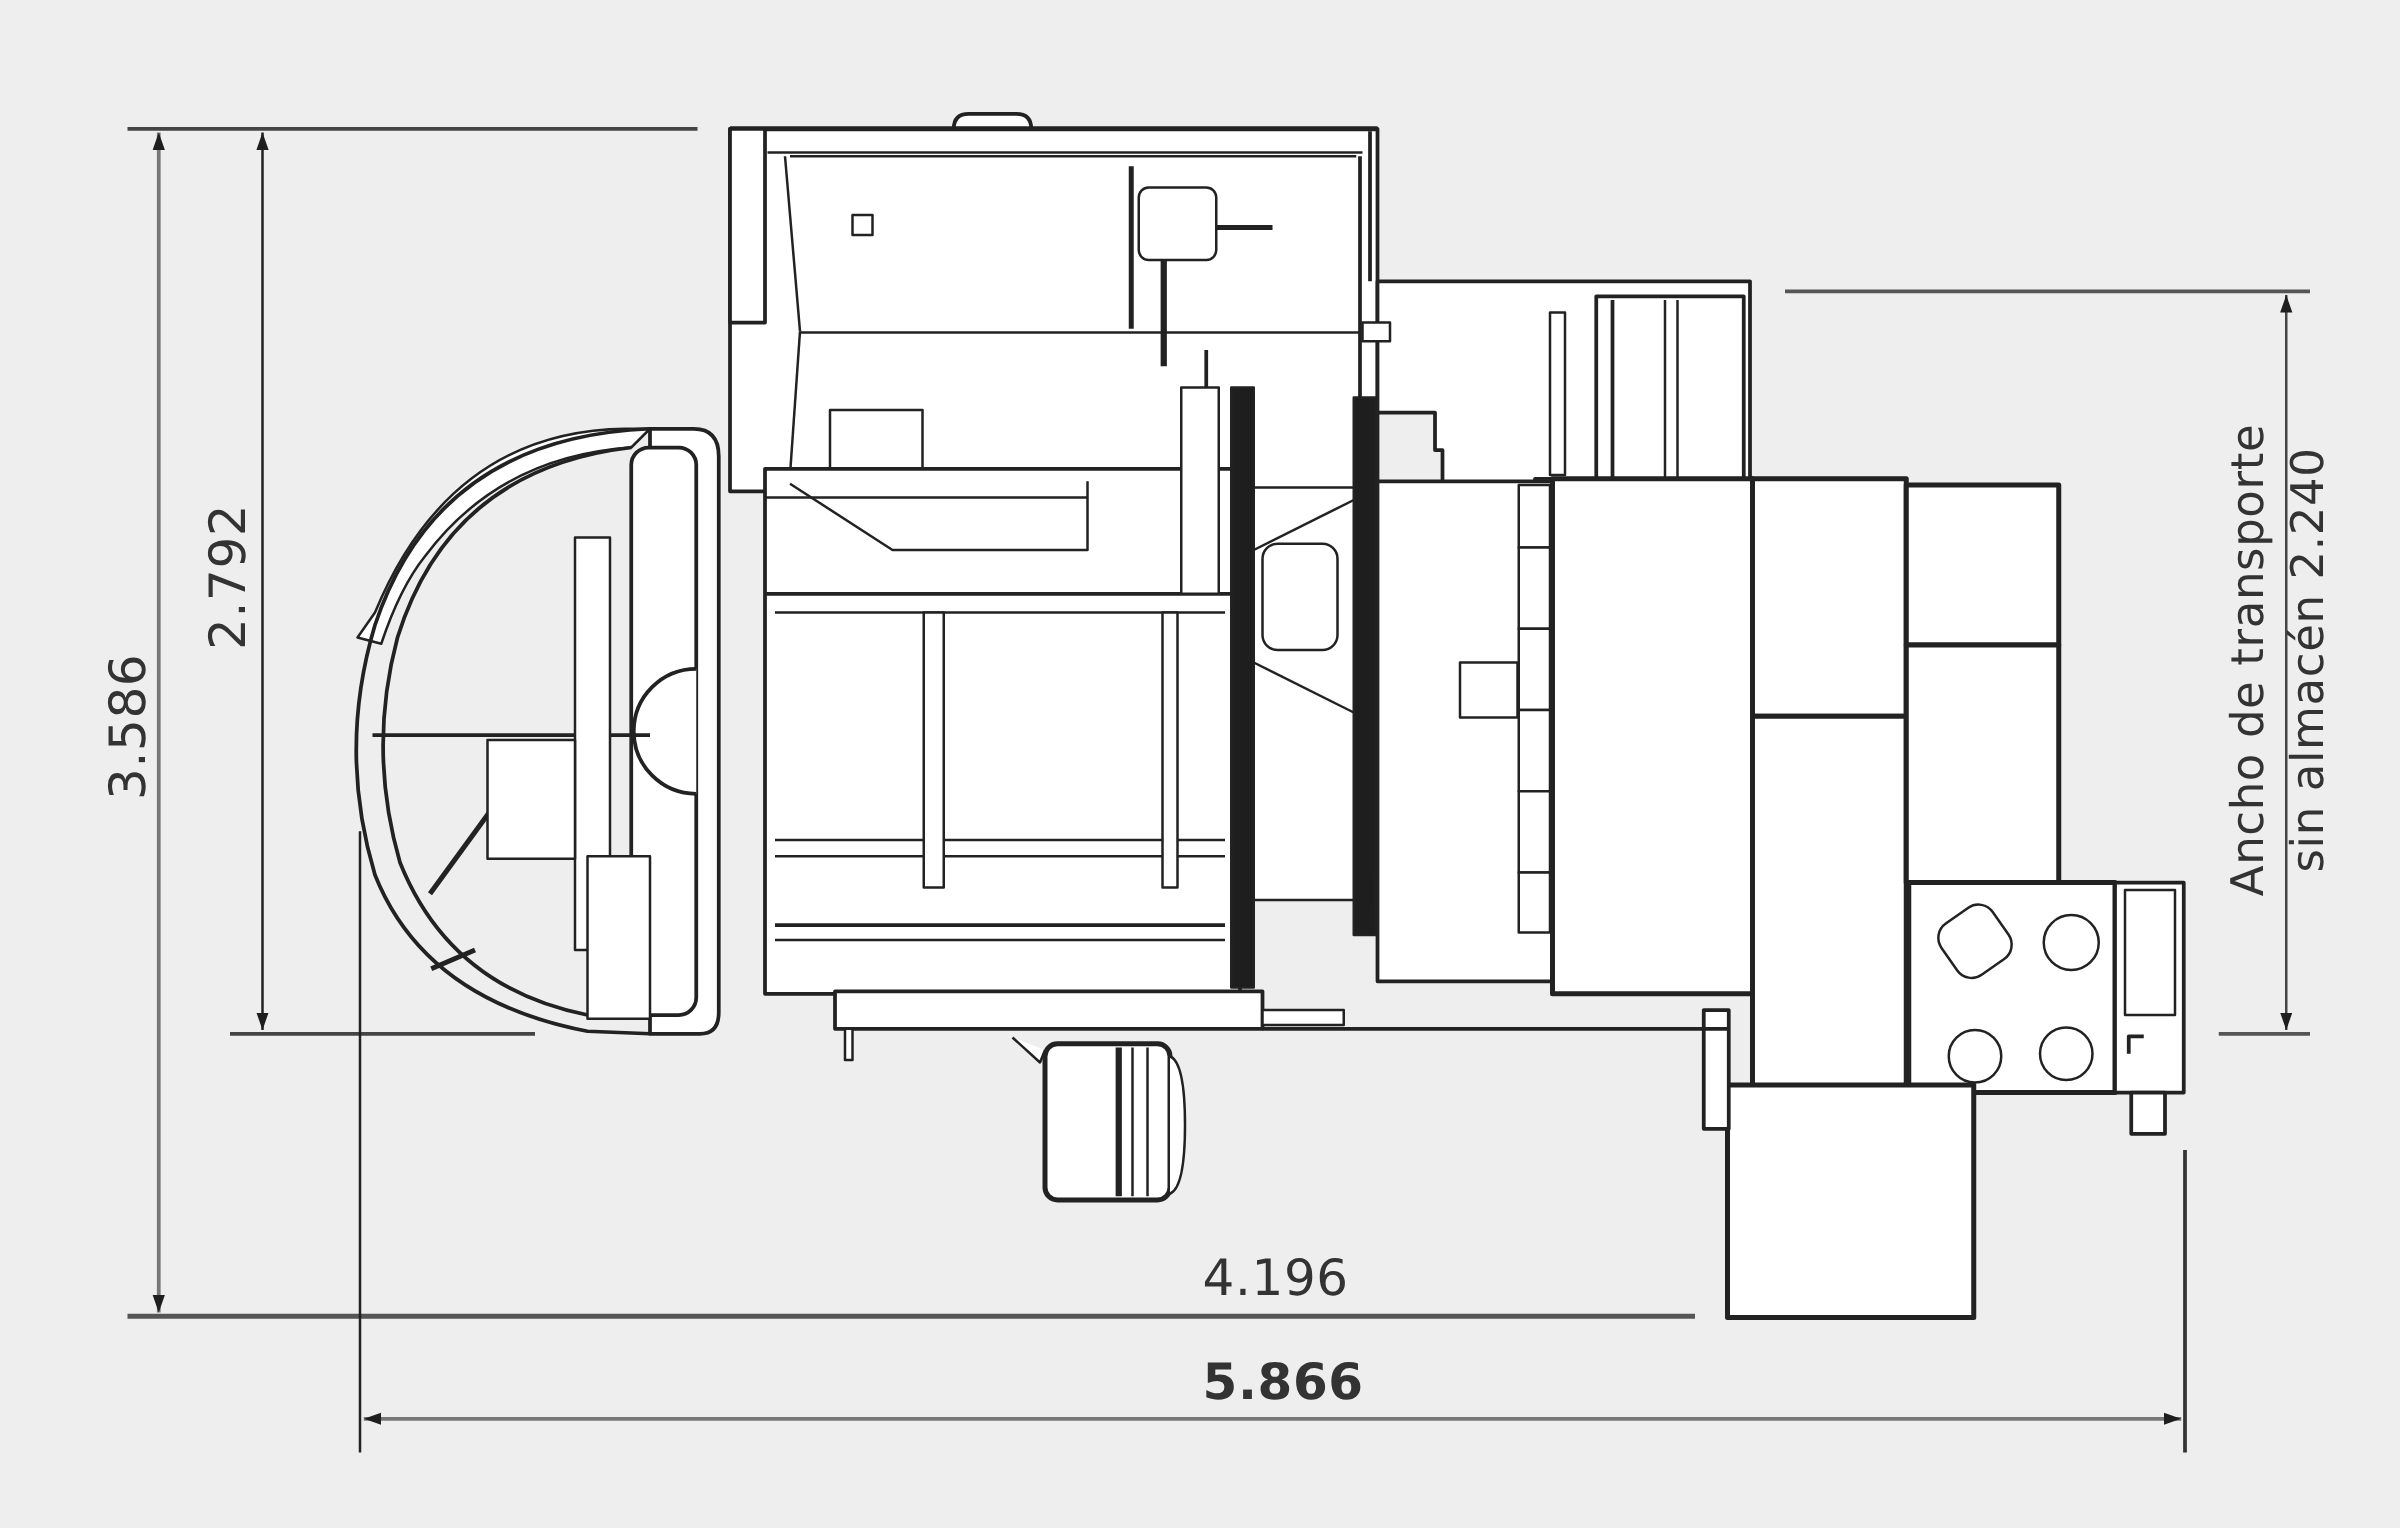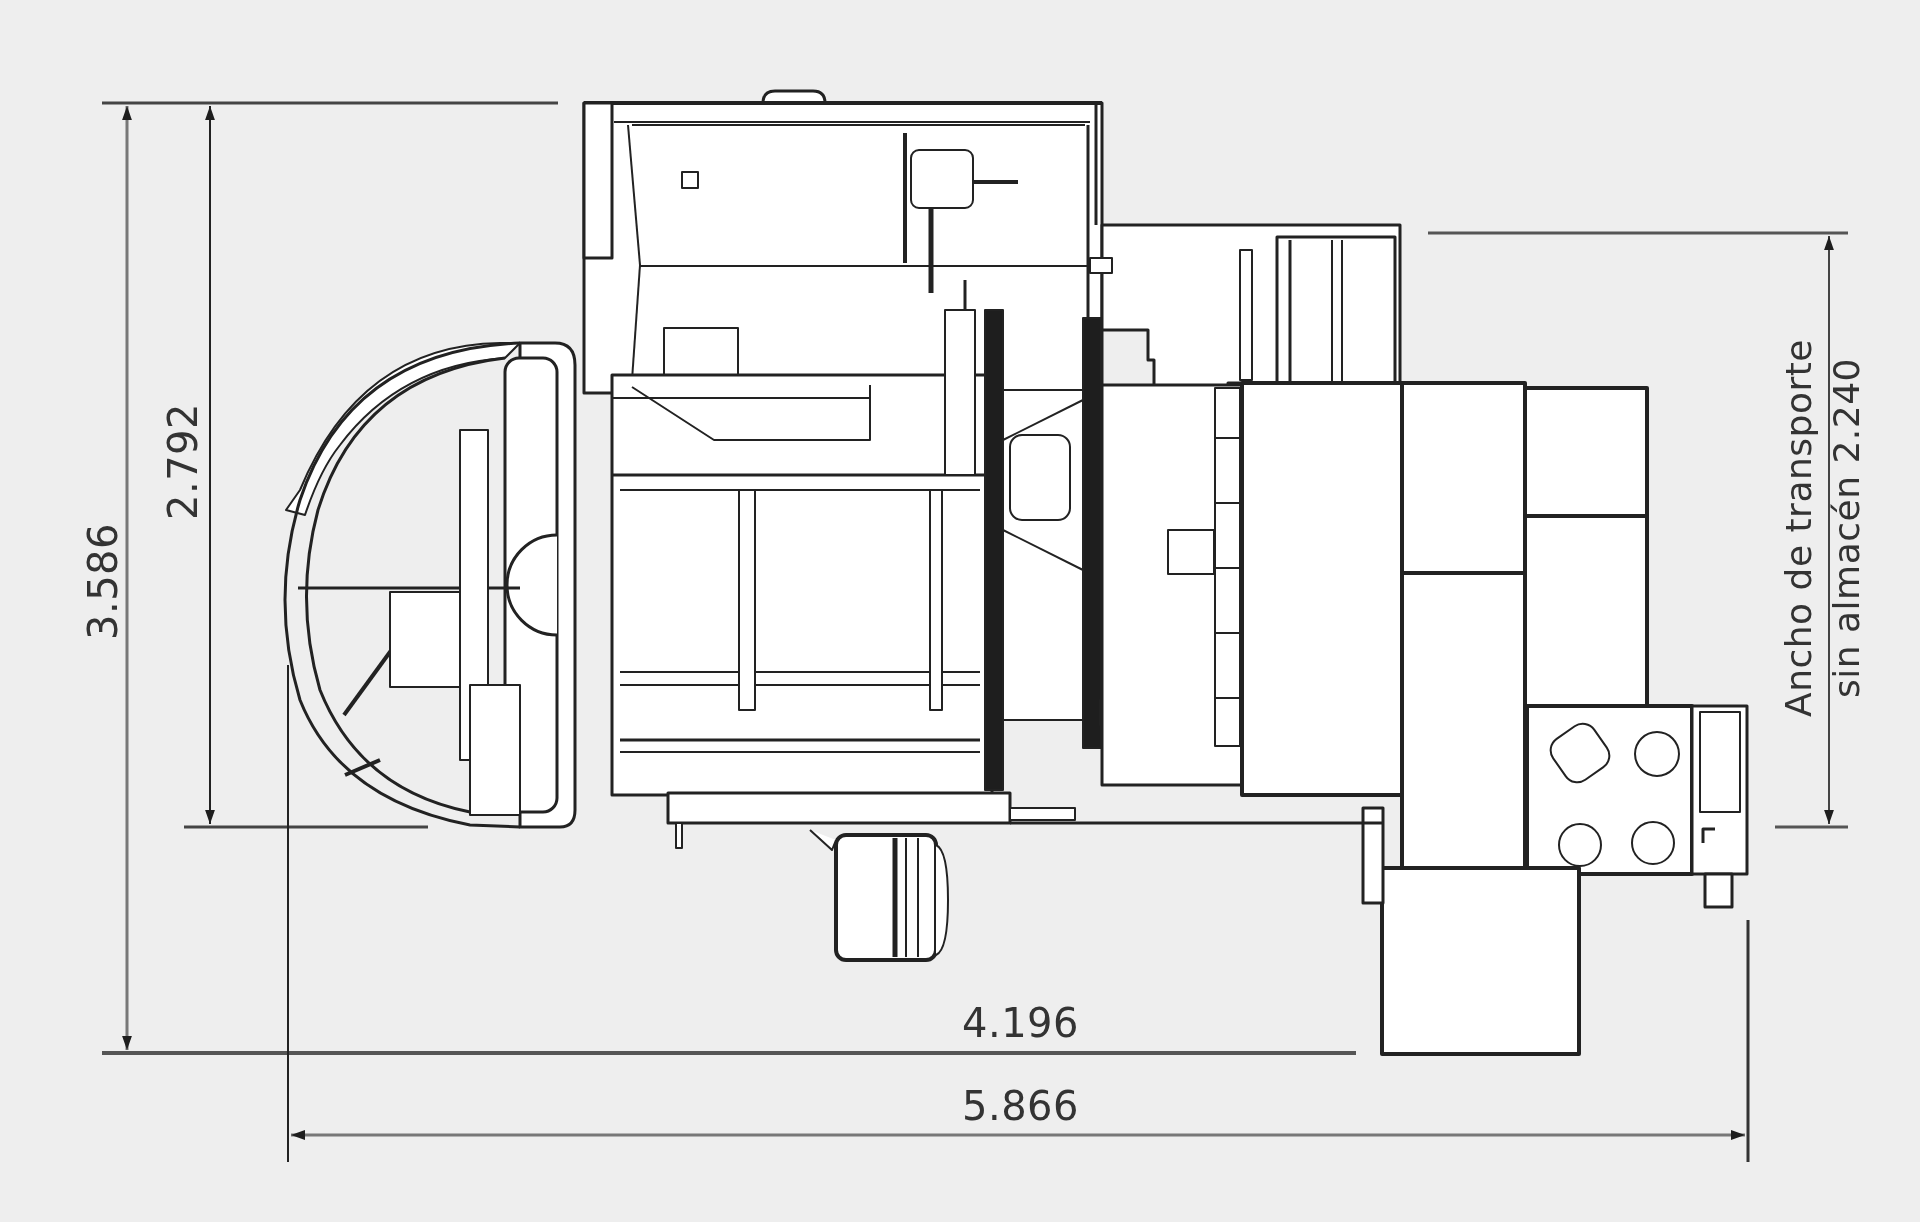--- a/index.html
+++ b/index.html
@@ -169,18 +169,18 @@
       <line x1="918" y1="838" x2="918" y2="957" stroke-width="2"></line>
       <path d="M936,845 q12,5 12,55 q0,50 -12,55" fill="#fff" stroke-width="2"></path>
       <polyline points="810,830 832,850 836,840" fill="#fff" stroke-width="2"></polyline>
     </g>
   </g>
 </svg>
 
 <div class="dim-label vert" style="left:80px; top:640px;">3.586</div>
 <div class="dim-label vert" style="left:160px; top:520px;">2.792</div>
 <div class="dim-label" style="left:962px; top:1000px;">4.196</div>
-<div class="dim-label" style="left:962px; top:1083px;">5.866</div>
+<div class="dim-label" style="left:962px; top:1083px;font-weight:bold;">5.866</div>
 
 <div class="dim-label vert note" style="left:1775px; top:748px; width:440px;">
   <div>Ancho de transporte</div>
   <div>sin almacén 2.240</div>
 </div>
 
 </body></html>

